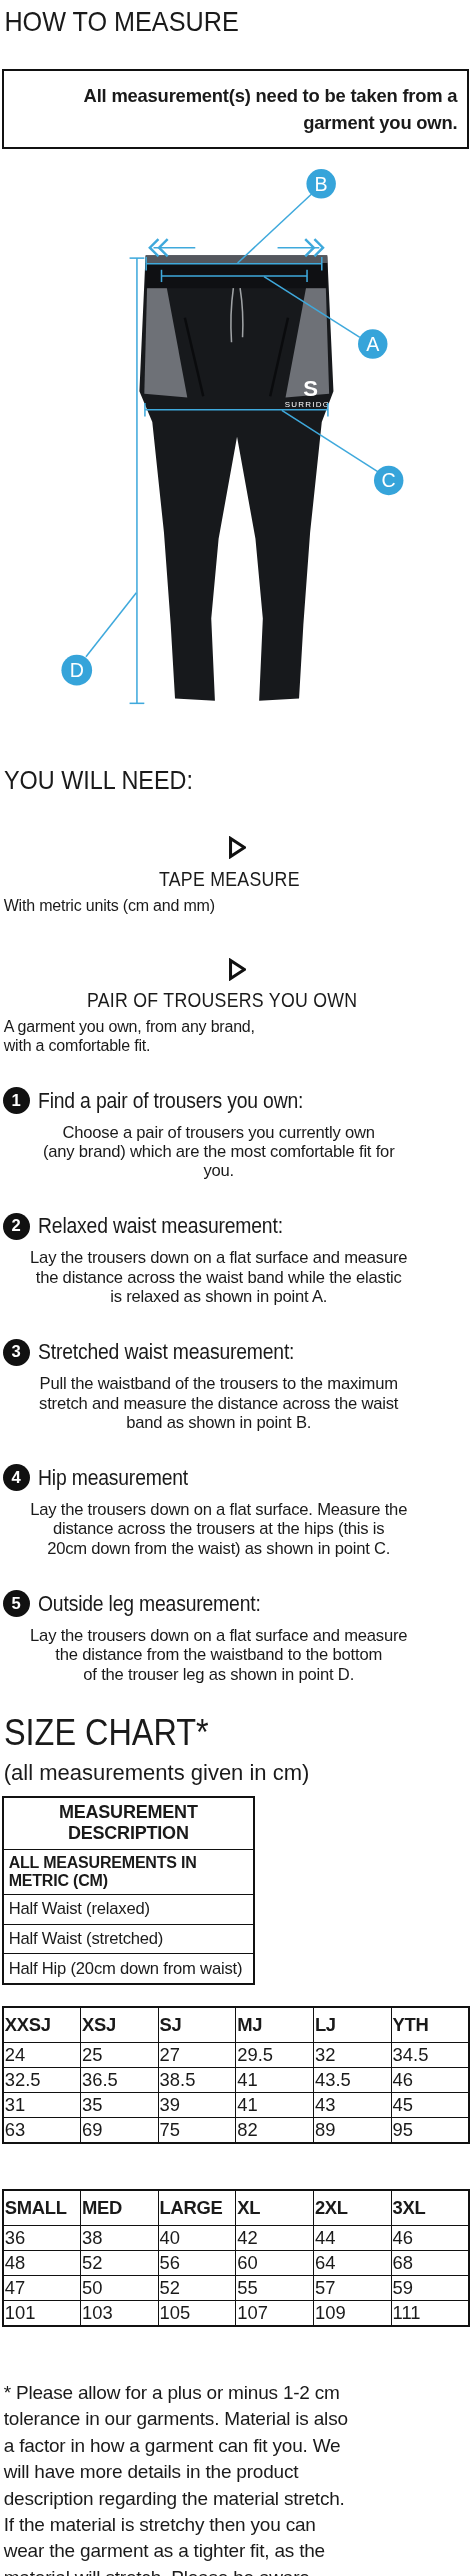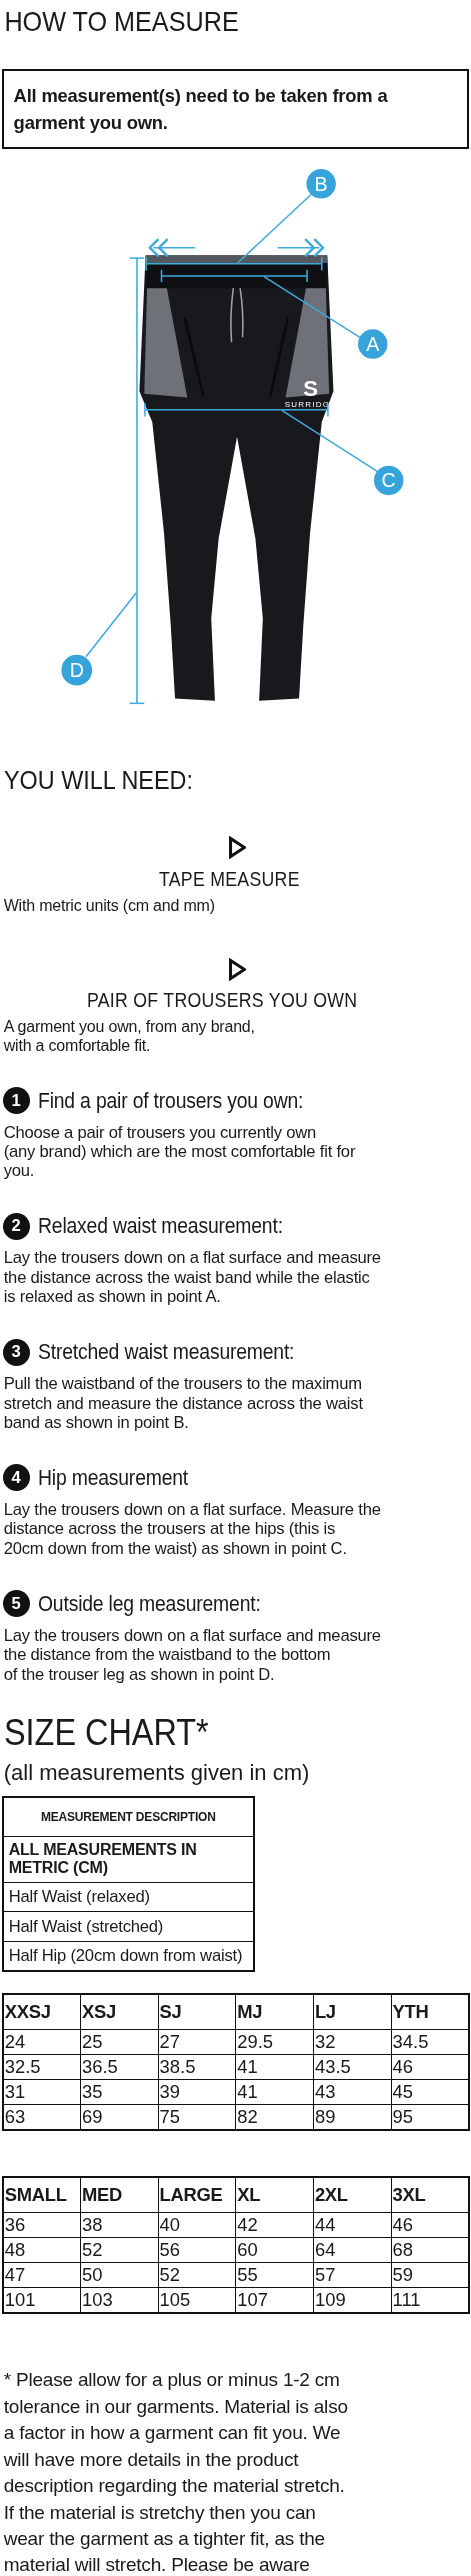--- a/index.html
+++ b/index.html
@@ -1,39 +1,39 @@
 <!DOCTYPE html>
 <html style="font-size:9.8px"><head>
 <meta charset="utf-8">
 <style>
   html,body{margin:0;padding:0;background:#ffffff;}
   body{width:471px;font-family:"Liberation Sans", sans-serif;color:#1a1a1a;}
   .condensed{transform:scaleX(0.9);transform-origin:left center;}
   h1.page-title{margin:0;padding:4.9px 0 0 4.9px;font-size:28px;line-height:33px;font-weight:400;letter-spacing:0;white-space:nowrap;}
   .notice-box{margin:31px 1.8px 0 1.8px;border:2.5px solid #111;padding:11px 9.8px;}
-  .notice-text{font-size:18.4px;line-height:27px;font-weight:700;white-space:pre-line;letter-spacing:-0.2px;}
+  .notice-text{font-size:18.4px;line-height:27px;font-weight:700;white-space:pre-line;letter-spacing:-0.2px;text-align:right;}
   .diagram-wrap{margin-top:14.7px;height:553px;position:relative;}
   .diagram-wrap svg{display:block;}
   h2.section-title{margin:49px 0 0 3.7px;font-size:26px;line-height:29.5px;font-weight:400;}
   h2.size-chart-title{margin:29.5px 0 0 3.7px;font-size:36px;line-height:38px;font-weight:400;}
   .size-chart-subtitle{margin:8.6px 0 0 3.7px;font-size:22px;font-weight:400;}
   .need-item{margin:41px 0 0 2.5px;}
   .need-item + .need-item{margin-top:43px;}
   .need-head{display:flex;align-items:center;gap:8.6px;flex-direction:column;}
   .need-title{font-size:19.7px;line-height:23px;font-weight:400;letter-spacing:0.3px;}
   .need-desc{margin:4.9px 0 0 1.2px;font-size:16px;line-height:19px;white-space:pre-line;letter-spacing:-0.2px;}
   .step{margin-top:32px;}
   .step-head{display:flex;align-items:center;gap:8.6px;margin-left:2.5px;}
   .step-num{width:27px;height:27px;border-radius:50%;background:#111;color:#fff;font-size:16.6px;font-weight:700;display:flex;align-items:center;justify-content:center;flex:0 0 27px;}
   .step-title{font-size:21.5px;line-height:26px;font-weight:400;letter-spacing:-0.2px;}
-  .step-body{margin:8.6px 0 0 3.7px;font-size:16.6px;line-height:19.4px;white-space:pre-line;letter-spacing:-0.2px;max-width:430px;}
+  .step-body{margin:8.6px 0 0 3.7px;font-size:16.6px;line-height:19.4px;white-space:pre-line;letter-spacing:-0.2px;max-width:430px;text-align:center;}
   table{border-collapse:collapse;}
   .desc-table{margin:9.8px 0 0 1.8px;width:253px;border:2.5px solid #111;}
   .desc-table td{border:1.8px solid #111;font-size:16.6px;padding:4.3px 4.9px;height:19.7px;letter-spacing:-0.2px;}
-  .desc-table td.desc-header{font-size:12px;font-weight:700;text-align:center;height:29.5px;border-radius:26px;}
+  .desc-table td.desc-header{font-size:18px;font-weight:700;text-align:center;height:29.5px;border-radius:26px;}
   .desc-table td.desc-metric{font-weight:700;font-size:16px;}
   .size-table{width:468px;margin:21px 0 0 1.8px;border:2.5px solid #111;table-layout:fixed;}
   .size-table th{border:1.8px solid #111;font-size:18.4px;font-weight:700;height:32px;text-align:left;letter-spacing:-0.3px;}
   .size-table td{border:1.8px solid #111;font-size:18.4px;font-weight:400;height:21px;text-align:left;}
   .size-table.adult{margin-top:45px;}
   .footnote{margin:53px 0 0 3.7px;font-size:19px;line-height:26.4px;white-space:pre-line;letter-spacing:-0.2px;}
 </style>
 </head>
 <body>
 

